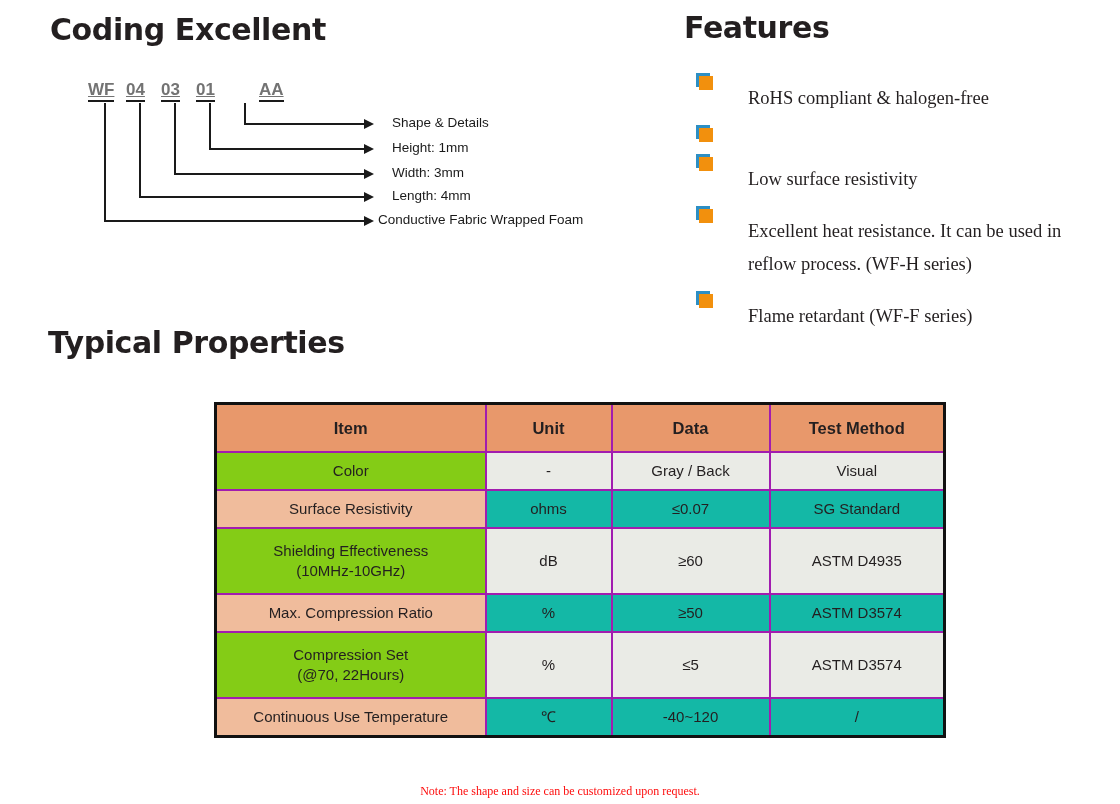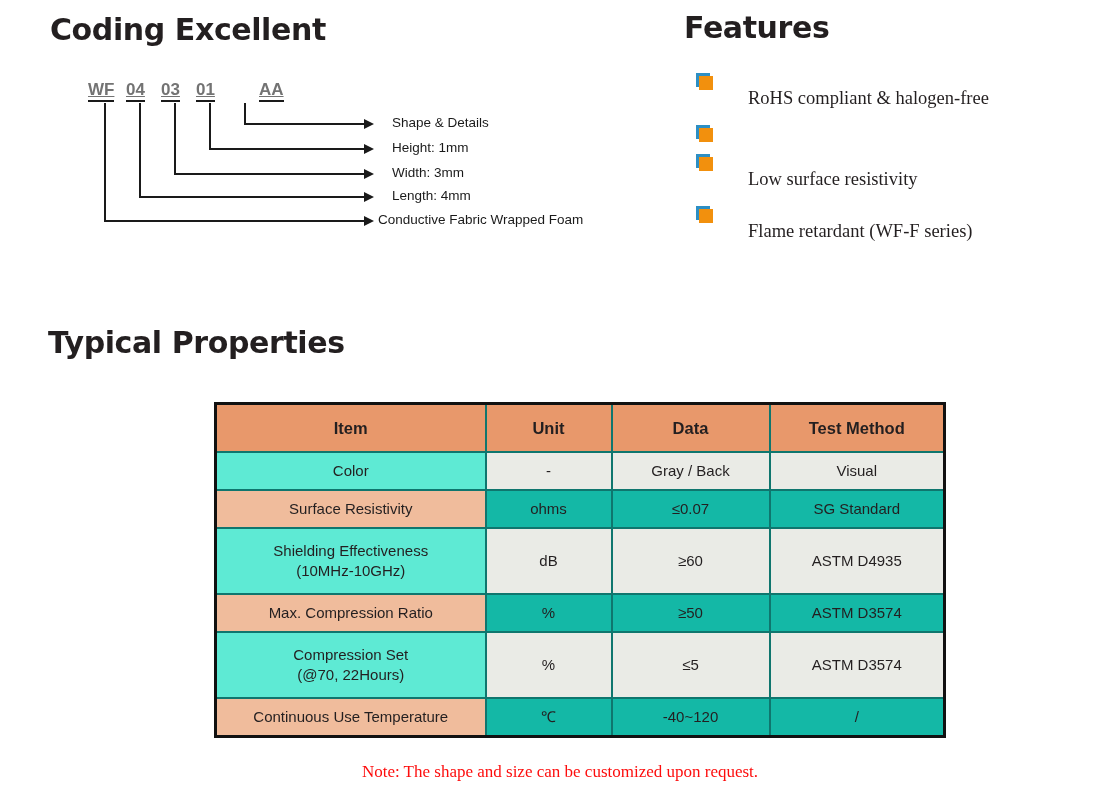--- a/index.html
+++ b/index.html
@@ -109,56 +109,56 @@
   
   #props-table {
     position: absolute;
     left: 214px; top: 402px;
     width: 706px;
     border-collapse: collapse;
     border: 3px solid #111;
     table-layout: fixed;
   }
   #props-table td, #props-table th {
-    border: 2px solid #0f766e;
+    border: 2px solid #a21caf;
     font-family: "Liberation Sans", sans-serif;
     font-size: 15px;
     color: #231f20;
     text-align: center;
     vertical-align: middle;
     padding: 6px 4px;
     line-height: 20px;
   }
   #props-table th {
     font-weight: bold;
     font-size: 16.5px;
     background: #e8986b;
     padding: 13px 4px;
   }
   .c-item   { width: 270px; }
   .c-unit   { width: 126px; }
   .c-data   { width: 158px; }
   .c-method { width: 175px; }
 
   .item-dark  { background: #f0bc9c; }
-  .item-light { background: #5eead4; }
+  .item-light { background: #84cc16; }
   .val-dark   { background: #14b8a6; }
   .val-light  { background: #eaebe6; }
 
   .row-tall td { height: 66px; }
   .row-short td { height: 38px; }
 
   
   #table-note {
     position: absolute;
     left: 0; right: 0;
-    top: 762px;
+    top: 784px;
     text-align: center;
     font-family: "Liberation Serif", serif;
-    font-size: 17px;
+    font-size: 12px;
     color: #fd0d0d;
   }
 </style>
 </head>
 <body>
 
 <div class="section-title" id="coding-title">Coding Excellent</div>
 <div class="section-title" id="features-title">Features</div>
 <div class="section-title" id="props-title">Typical Properties</div>
 
@@ -210,20 +210,27 @@
       <span class="bullet-back"></span>
       <span class="bullet-front"></span>
     </span>
   </div>
   <div class="feature-row">
     <span class="bullet-wrap">
       <span class="bullet-back"></span>
       <span class="bullet-front"></span>
     </span>
     <span class="feature-text">Low surface resistivity</span>
+  </div>
+  <div class="feature-row">
+    <span class="bullet-wrap">
+      <span class="bullet-back"></span>
+      <span class="bullet-front"></span>
+    </span>
+    <span class="feature-text">Excellent heat resistance. It can be used in reflow process. (WF-H series)</span>
   </div>
   <div class="feature-row">
     <span class="bullet-wrap">
       <span class="bullet-back"></span>
       <span class="bullet-front"></span>
     </span>
     <span class="feature-text">Flame retardant (WF-F series)</span>
   </div>
 </div>
 

